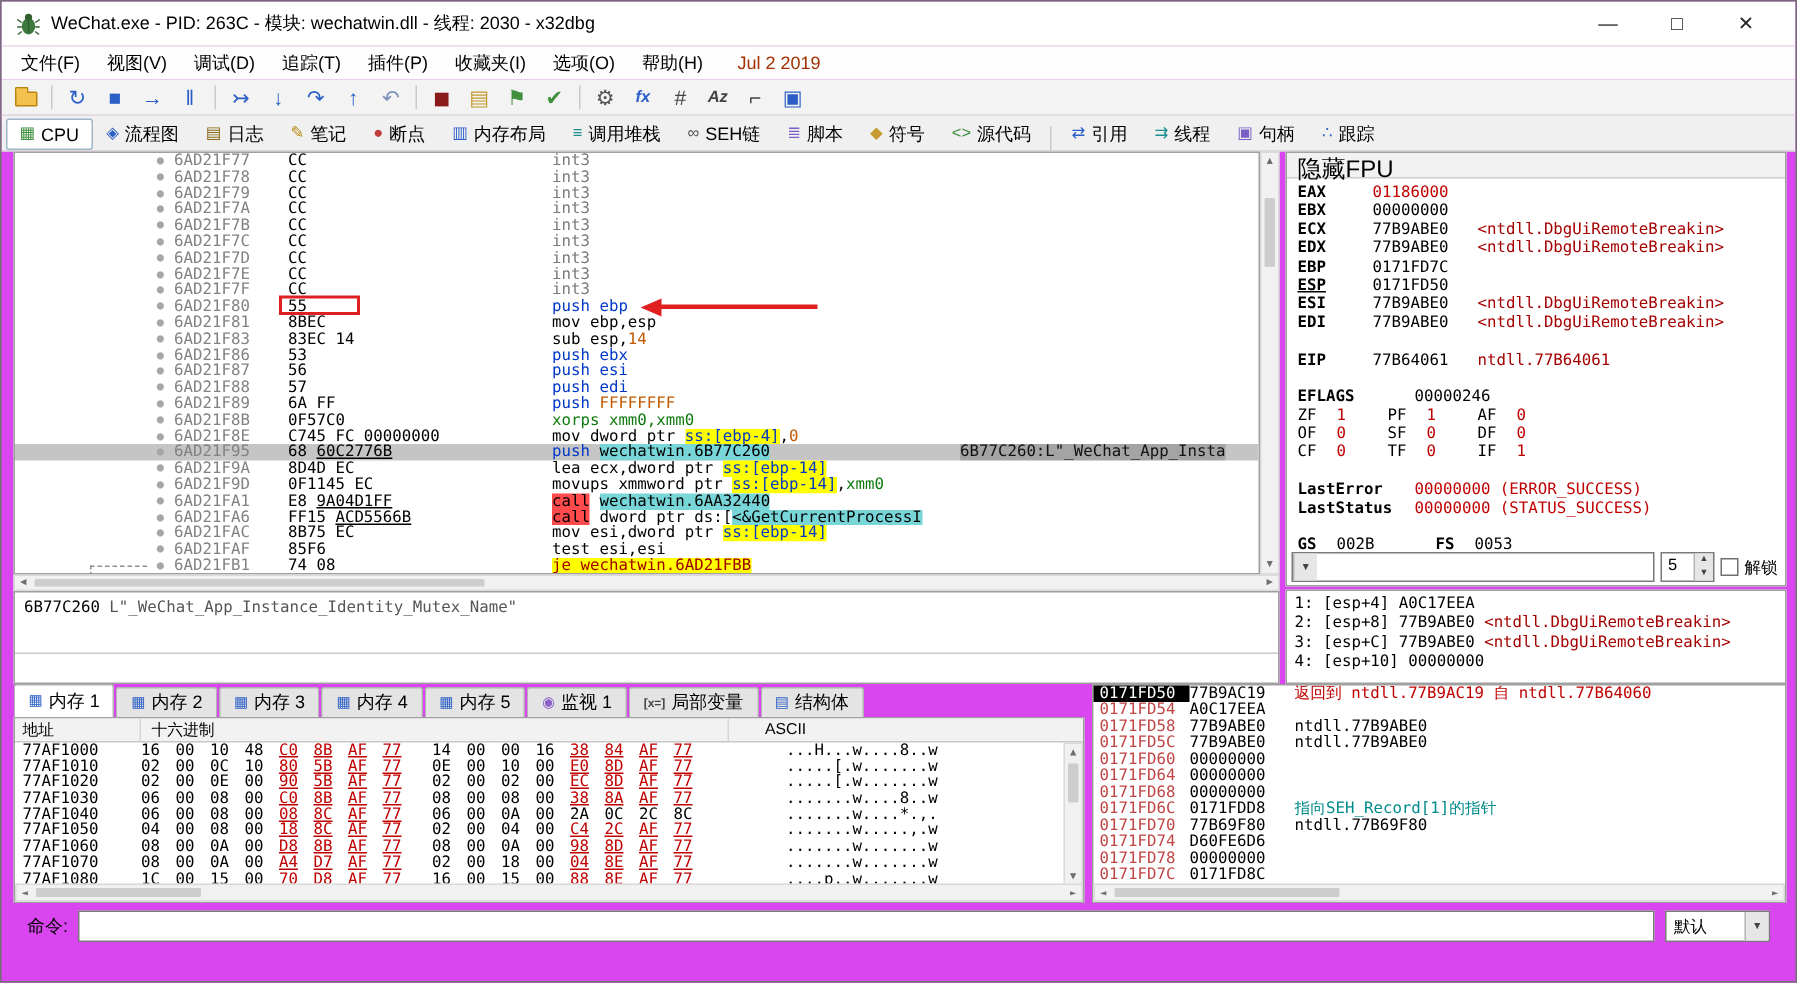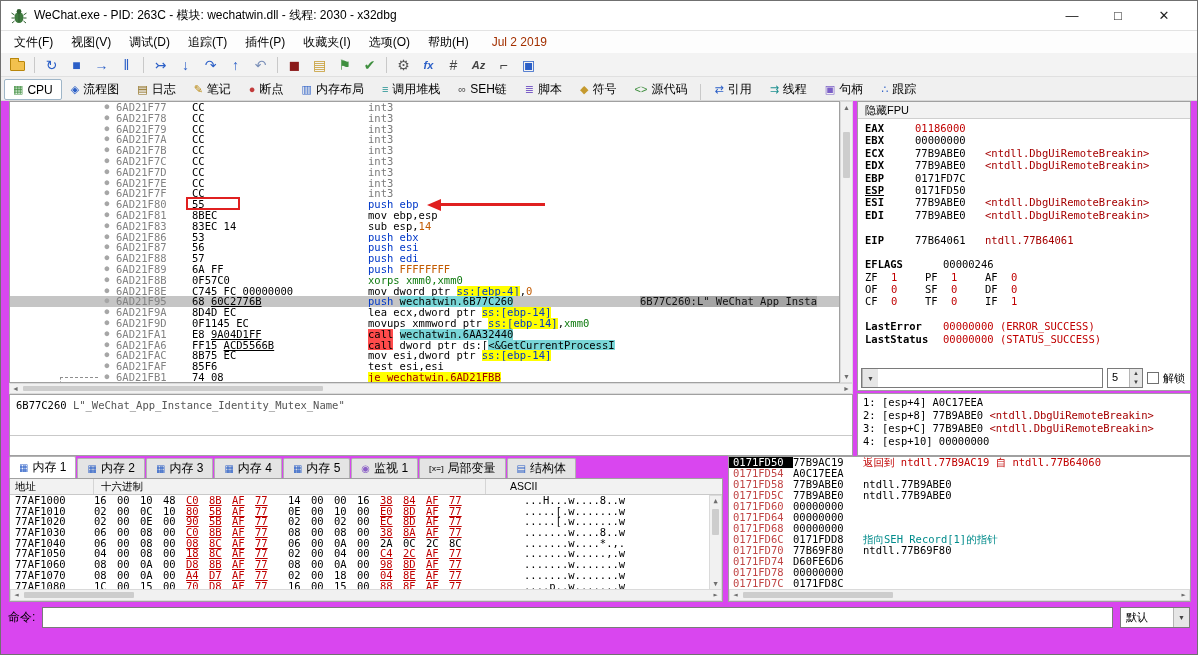--- a/index.html
+++ b/index.html
@@ -71,21 +71,21 @@
 
   
   #infobox{position:absolute;left:8px;top:393px;width:844px;height:62px;background:#FFF;border:1px solid #A0A0A0;font-family:"DejaVu Sans Mono",monospace;font-size:10.5px}
   #info-line1{padding:4px 6px;white-space:pre}
   #info-line1 .str{color:#555}
   #info-divider{position:absolute;left:0;top:40px;width:100%;height:0;border-top:1px solid #C9C9C9}
   #info-line2{position:absolute;left:0;top:44px;padding:2px 6px;white-space:pre}
 
   
   #regs{position:absolute;left:856px;top:100px;width:334px;height:290px;background:#FFF;border:1px solid #A0A0A0;font-family:"DejaVu Sans Mono",monospace}
-  #regs-header{height:17px;background:#F2F2F2;border-bottom:1px solid #CFCFCF;font-size:11px;padding:1px 7px;font-family:"Liberation Sans","DejaVu Sans",sans-serif}
+  #regs-header{height:17px;background:#F2F2F2;border-bottom:1px solid #CFCFCF;font-size:16px;padding:1px 7px;font-family:"Liberation Sans","DejaVu Sans",sans-serif}
   #reg-rows{padding-top:3px}
   .reg-row{display:flex;height:12.4px;line-height:12.4px;font-size:10.5px;padding-left:7px;white-space:pre}
   .reg-name{width:50px;font-weight:bold;flex:none}
   .reg-name.wide{width:78px}
   .reg-name.u{text-decoration:underline}
   .reg-val{display:inline-block;min-width:62px}
   .v-red{color:#C00000}
   .reg-note{color:#A50000;margin-left:8px}
   .flag-name{width:26px;font-weight:normal}
   .flag-val{width:34px;color:#C00000}
@@ -133,21 +133,21 @@
   #stack{position:absolute;left:727px;top:455px;width:463px;height:146px;background:#FFF;border:1px solid #A0A0A0;font-family:"DejaVu Sans Mono",monospace}
   .stk-row{display:flex;height:11px;line-height:11.1px;font-size:10.5px;white-space:pre}
   .stk-addr{width:64px;padding-left:4px;color:#C04545;flex:none}
   .stk-addr.sel{background:#000;color:#FFF}
   .stk-val{width:70px;flex:none}
   .stk-com{flex:1;overflow:hidden}
   .cm-red{color:#C00000}
   .cm-cyan{color:#008B8B}
 
   
-  #cmdbar{position:absolute;left:0;top:602px;width:100%;height:28px;display:flex;align-items:center;padding:0 7px;gap:7px}
+  #cmdbar{position:absolute;left:0;top:602px;width:100%;height:28px;display:flex;align-items:center;padding:0 17px;gap:7px}
   #cmd-label{font-size:12px}
   #cmd-input{flex:1;height:21px;border:1px solid #7A7A7A;background:#FFF;font-family:"DejaVu Sans Mono",monospace;font-size:11px;padding:0 4px;outline:none}
   #cmd-profile{width:70px;height:21px;border:1px solid #7A7A7A;background:#FFF;display:flex;align-items:center;font-size:11px}
   #cmd-profile .txt{flex:1;padding:0 5px}
 
   
   #statusbar{position:absolute;left:0;top:631px;width:100%;height:24px;background:#F0F0F0;border-top:1px solid #CFCFCF;display:flex;align-items:stretch;font-size:12px}
   #status-state{background:#FFFF00;color:#C00000;font-weight:bold;display:flex;align-items:center;padding:0 12px;border-right:1px solid #C6C6C6}
   #status-msg{display:flex;align-items:center;padding:0 10px}
   #status-right{margin-left:auto;display:flex;align-items:center;padding:0 12px}
@@ -390,20 +390,21 @@
         <div class="reg-row"><span class="reg-name">EIP</span><span class="reg-val">77B64061</span><span class="reg-note">ntdll.77B64061</span></div>
         <div class="reg-row"></div>
         <div class="reg-row"><span class="reg-name wide">EFLAGS</span><span class="reg-val">00000246</span></div>
         <div class="reg-row"><span class="flag-name">ZF</span><span class="flag-val">1</span><span class="flag-name">PF</span><span class="flag-val">1</span><span class="flag-name">AF</span><span class="flag-val">0</span></div>
         <div class="reg-row"><span class="flag-name">OF</span><span class="flag-val">0</span><span class="flag-name">SF</span><span class="flag-val">0</span><span class="flag-name">DF</span><span class="flag-val">0</span></div>
         <div class="reg-row"><span class="flag-name">CF</span><span class="flag-val">0</span><span class="flag-name">TF</span><span class="flag-val">0</span><span class="flag-name">IF</span><span class="flag-val">1</span></div>
         <div class="reg-row"></div>
         <div class="reg-row"><span class="reg-name wide">LastError</span><span class="reg-val v-red">00000000 (ERROR_SUCCESS)</span></div>
         <div class="reg-row"><span class="reg-name wide">LastStatus</span><span class="reg-val v-red">00000000 (STATUS_SUCCESS)</span></div>
         <div class="reg-row"></div>
+        <div class="reg-row"><span class="seg-name">GS</span><span class="seg-val">002B</span><span class="seg-name">FS</span><span class="seg-val">0053</span></div>
       </div>
     <div id="conv">
       <div id="conv-select">
         <span class="combo-arrow">▼</span>
       </div>
       <div id="conv-spin">
         <span class="num">5</span>
         <span class="spin-btns">
             <span>▲</span>
             <span>▼</span>

